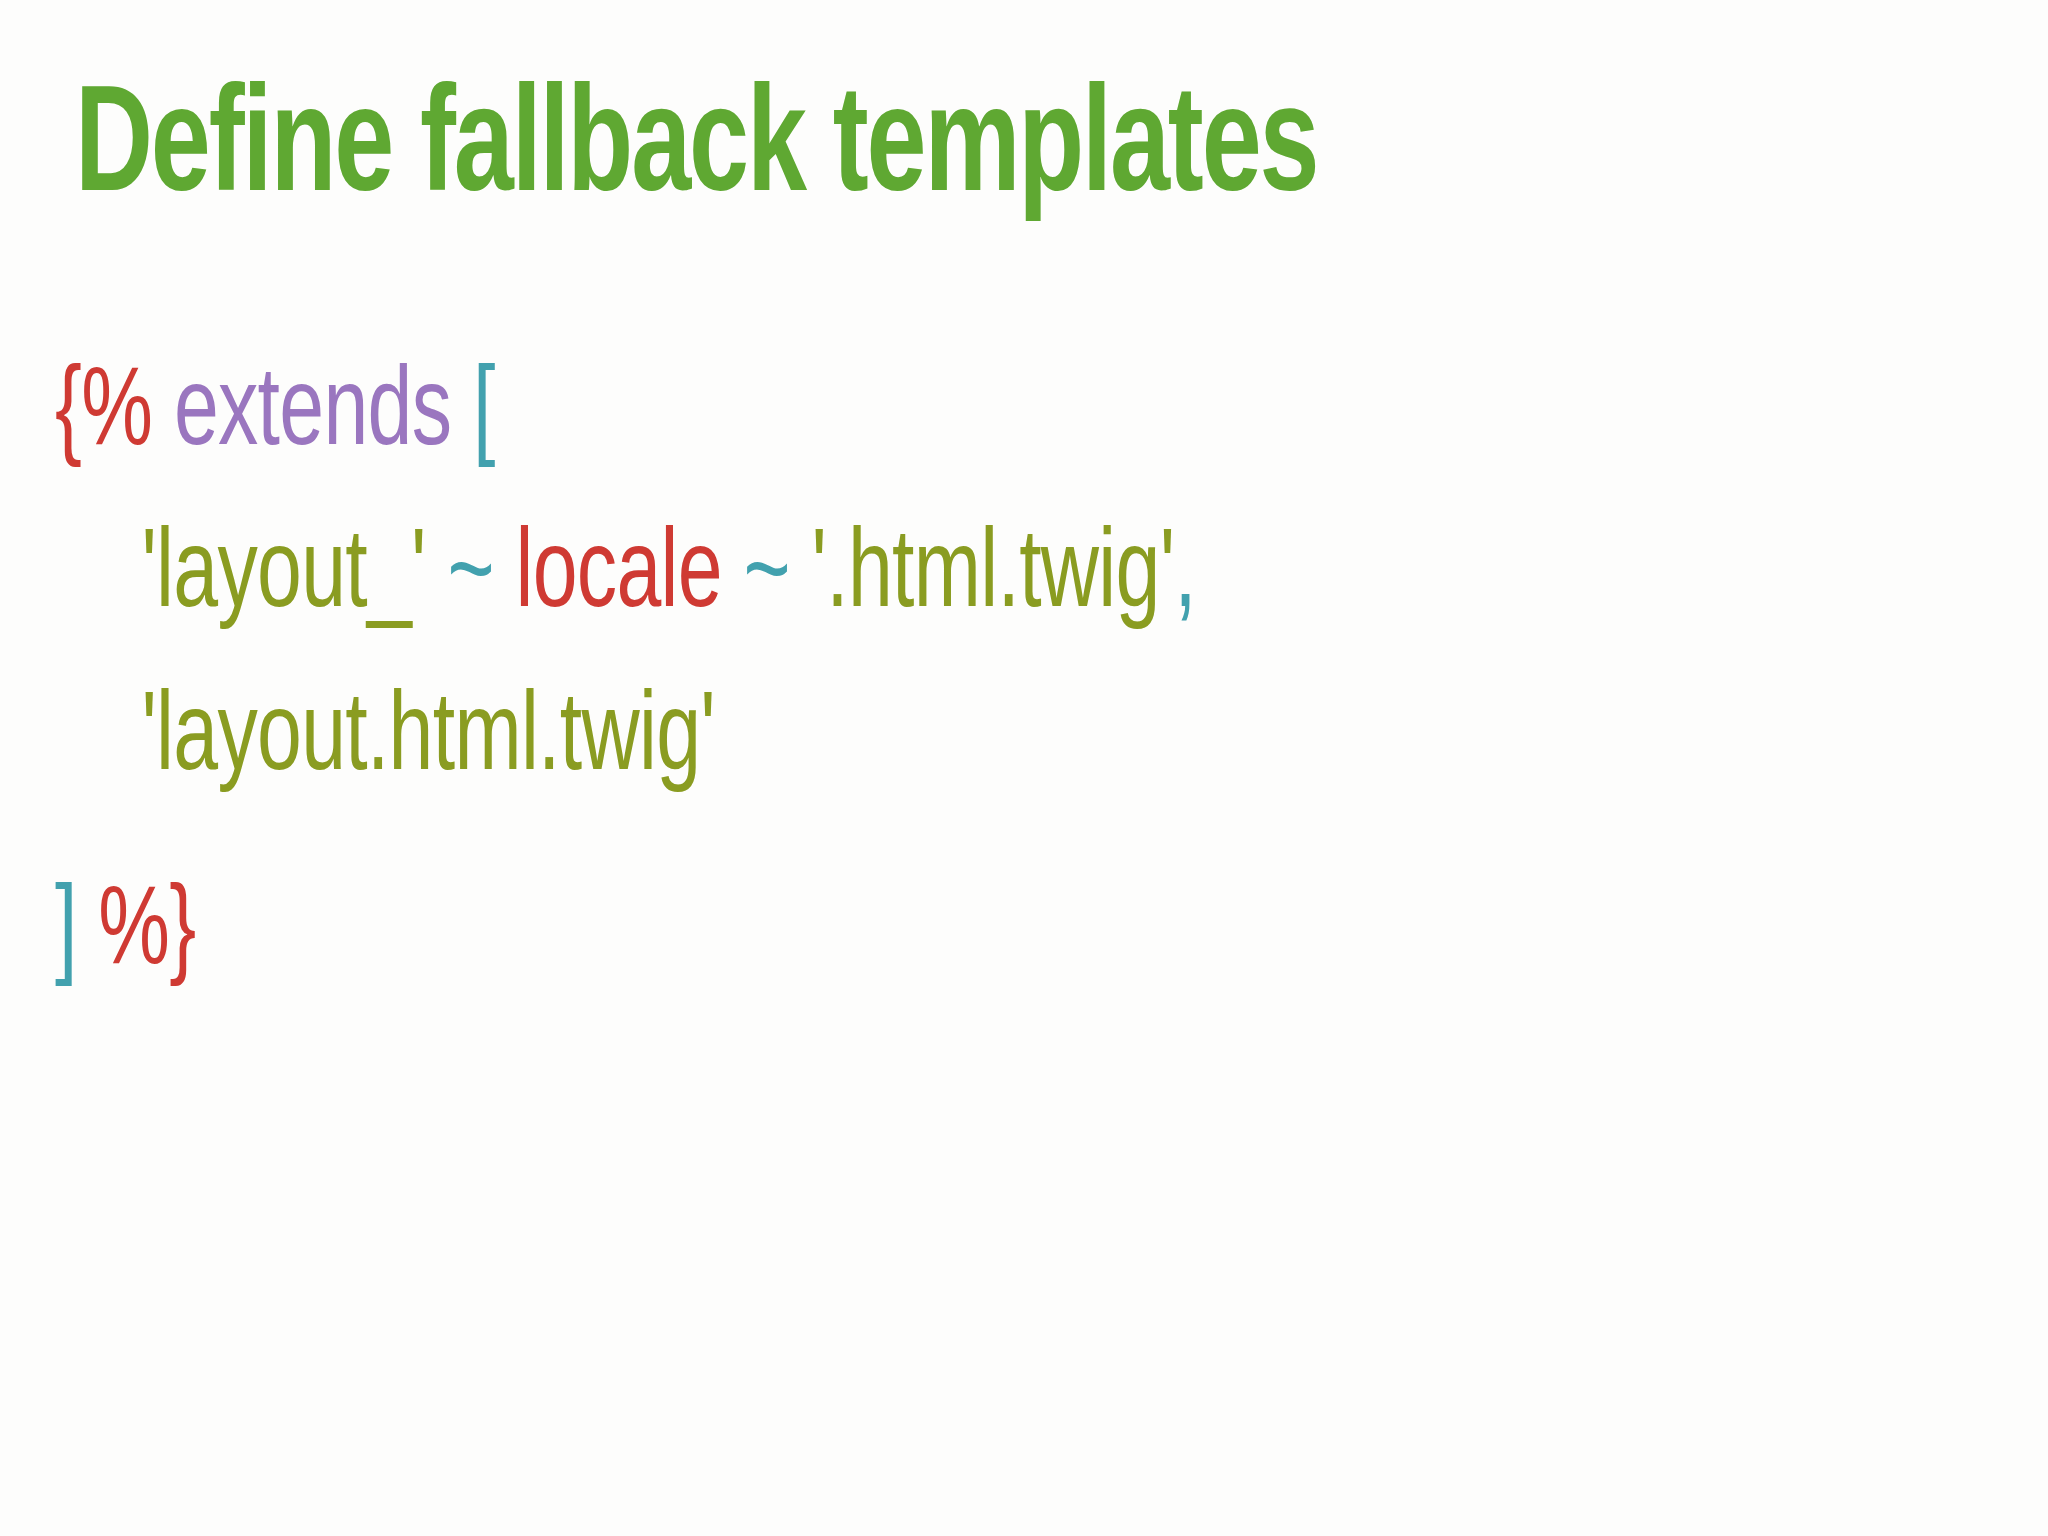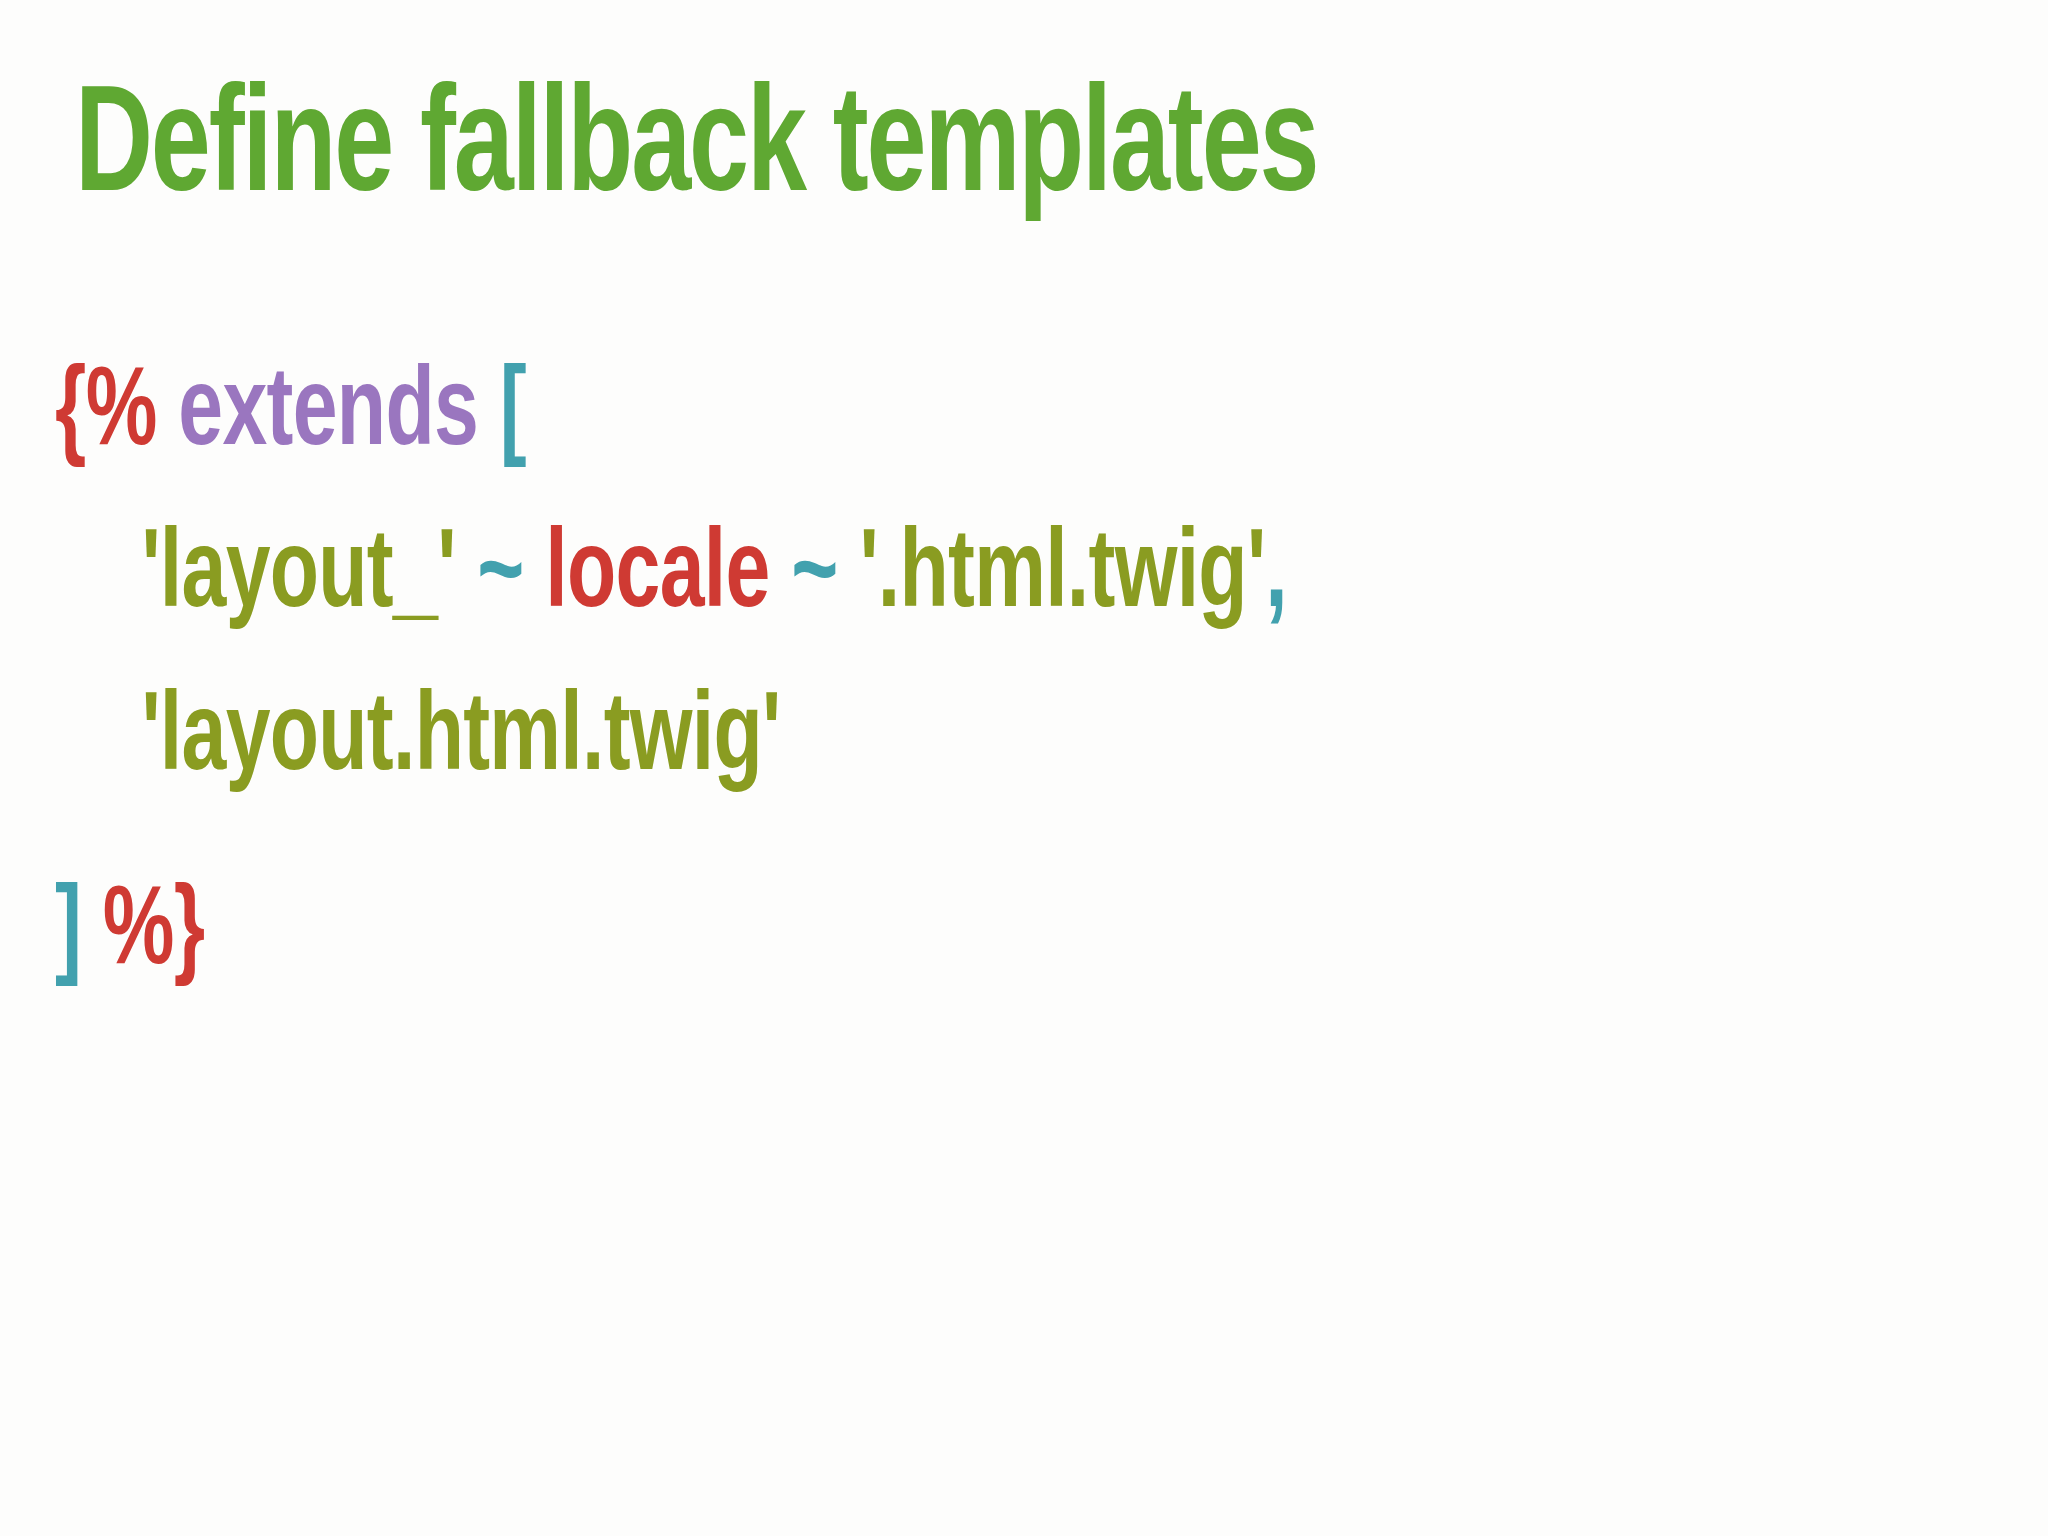--- a/index.html
+++ b/index.html
@@ -31,21 +31,21 @@
     font-size: 150px;
     font-weight: bold;
     letter-spacing: -3px;
     white-space: nowrap;
     transform: scaleX(0.72);
     transform-origin: left center;
   }
   .code {
     margin-top: 100px;
     font-size: 112px;
-    font-weight: bold;
+    font-weight: normal;
     line-height: 1.45;
     letter-spacing: -1px;
   }
   .code-line {
     display: block;
     white-space: pre;
     transform: scaleX(0.72);
     transform-origin: left center;
   }
   .code-line.indent { padding-left: 120px; }

